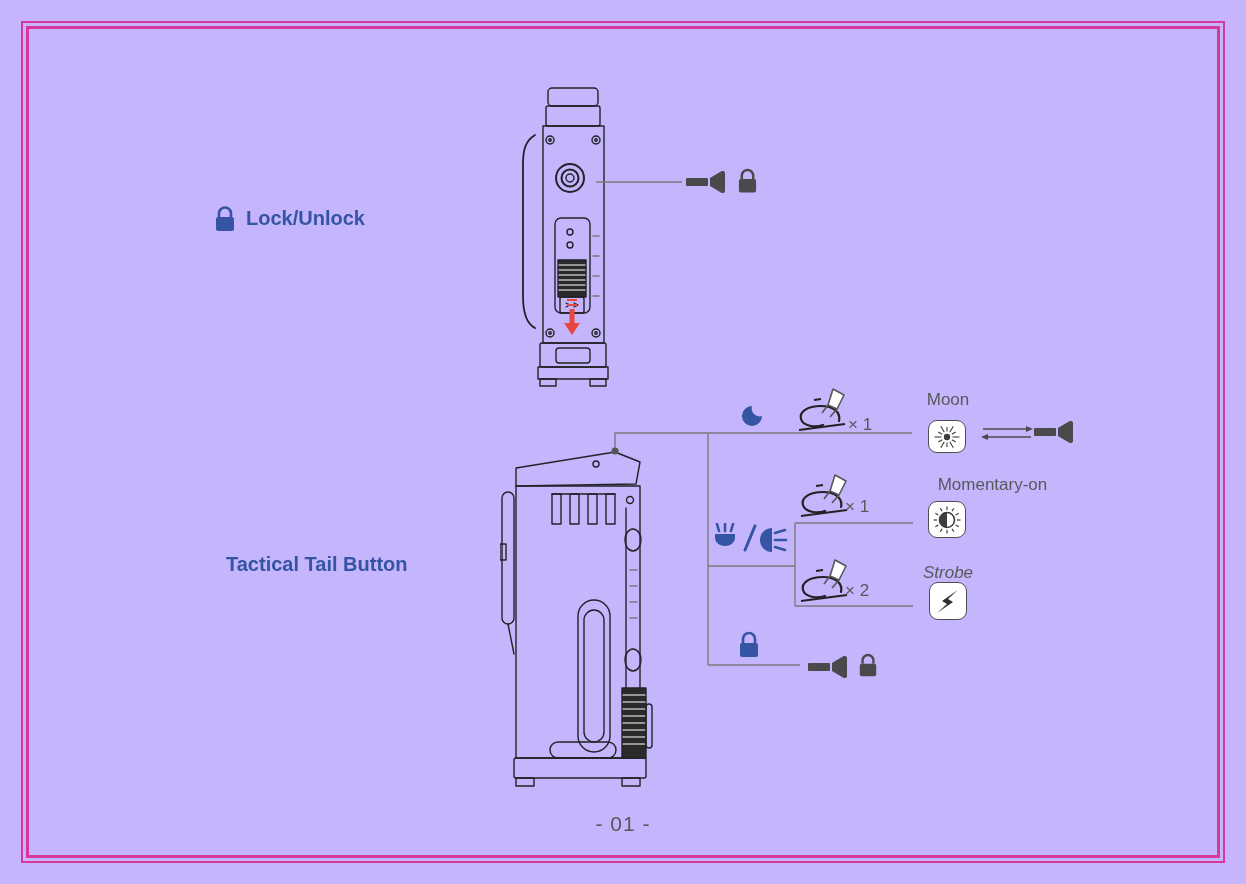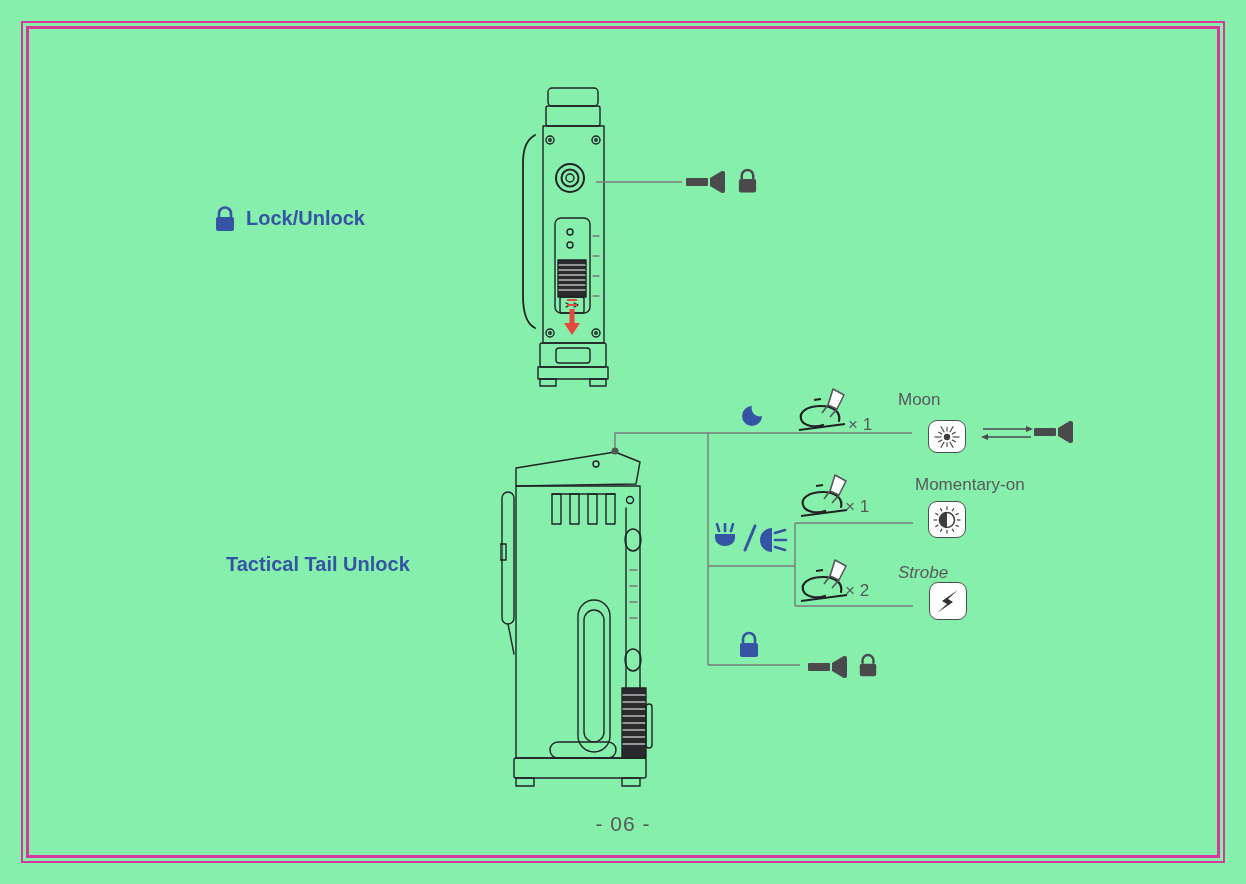--- a/index.html
+++ b/index.html
@@ -1,29 +1,29 @@
 <!DOCTYPE html>
 <html><head>
 <meta charset="utf-8">
 <style>
   * { margin:0; padding:0; box-sizing:border-box; }
   html,body { width:1246px; height:884px; background:#ffffff; font-family:"Liberation Sans", sans-serif; }
-  .page { position:relative; width:1246px; height:884px; background:#86efac; overflow:hidden; }
+  .page { position:relative; width:1246px; height:884px; background:#c4b5fd; overflow:hidden; }
 
   .frame-outer { position:absolute; left:21px; top:21px; right:21px; bottom:21px;
                  border:2px solid #d6399b; }
   .frame-inner { position:absolute; left:3px; top:3px; right:3px; bottom:3px;
                  border:3px solid #d6399b; }
 
   .abs { position:absolute; }
 
   .section-label { position:absolute; display:flex; align-items:center; gap:10px;
                    font-weight:bold; font-size:20px; color:#3554a4; white-space:nowrap; }
 
-  .mode-label { position:absolute; font-size:17px; color:#58595b; white-space:nowrap; }
+  .mode-label { position:absolute; font-size:17px; color:#58595b; text-align:center; white-space:nowrap; }
   .press-count { position:absolute; font-size:17px; color:#58595b; white-space:nowrap; }
 
   .mode-box { position:absolute; border:1.5px solid #4d4e50; border-radius:9px; background:#fff;
               display:flex; align-items:center; justify-content:center; }
 
   .footer { position:absolute; left:0; top:812px; width:100%; text-align:center;
             font-size:21px; color:#58595b; letter-spacing:1px; }
 
   svg { display:block; }
   .line-art { stroke:#222326; stroke-width:1.4; fill:none; stroke-linejoin:round; stroke-linecap:round; }
@@ -105,21 +105,21 @@
     <rect x="0" y="8" width="22" height="8" rx="1" fill="#4a4a4d"></rect>
     <polygon points="24,8 34,2 34,22 24,16" fill="#4a4a4d"></polygon>
     <rect x="34" y="1" width="5" height="22" rx="2" fill="#4a4a4d"></rect>
   </svg>
   <svg class="abs" style="left:737px; top:167px;" width="21" height="27" viewBox="0 0 22 27">
     <path d="M5,12 V8.5 a6,6 0 0 1 12,0 V12" fill="none" stroke="#4a4a4d" stroke-width="2.6"></path>
     <rect x="2" y="12" width="18" height="14" rx="2" fill="#4a4a4d"></rect>
   </svg>
 
   <div class="section-label" style="left:226px; top:553px;">
-    <span>Tactical Tail Unlock</span>
+    <span>Tactical Tail Button</span>
   </div>
 
   <svg class="abs" style="left:500px; top:448px;" width="160" height="344" viewBox="0 0 160 344">
     <g class="line-art">
       <polygon points="16,20 115,4 140,14 136,36 16,38"></polygon>
       <circle cx="96" cy="16" r="3"></circle>
       <rect x="16" y="38" width="124" height="272"></rect>
       <line x1="52" y1="46" x2="115" y2="46"></line>
       <rect x="52" y="46" width="9" height="30"></rect>
       <rect x="70" y="46" width="9" height="30"></rect>
@@ -298,15 +298,15 @@
   <svg class="abs" style="left:808px; top:655px;" width="46" height="24" viewBox="0 0 46 24">
     <rect x="0" y="8" width="22" height="8" rx="1" fill="#4a4a4d"></rect>
     <polygon points="24,8 34,2 34,22 24,16" fill="#4a4a4d"></polygon>
     <rect x="34" y="1" width="5" height="22" rx="2" fill="#4a4a4d"></rect>
   </svg>
   <svg class="abs" style="left:858px; top:652px;" width="20" height="26" viewBox="0 0 22 27">
     <path d="M5,12 V8.5 a6,6 0 0 1 12,0 V12" fill="none" stroke="#4a4a4d" stroke-width="2.6"></path>
     <rect x="2" y="12" width="18" height="14" rx="2" fill="#4a4a4d"></rect>
   </svg>
 
-  <div class="footer">- 06 -</div>
+  <div class="footer">- 01 -</div>
 
 </div>
 
 </body></html>

